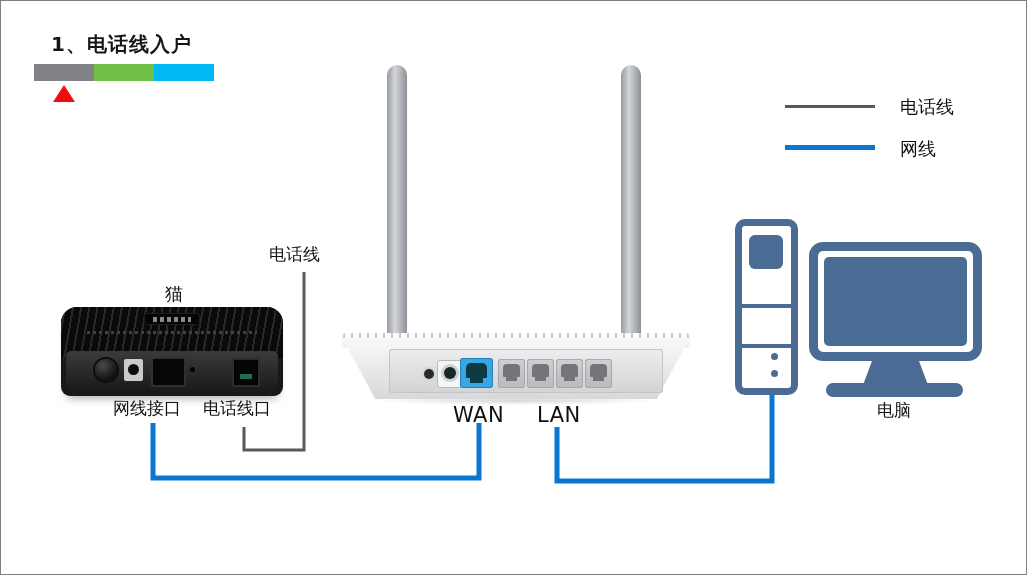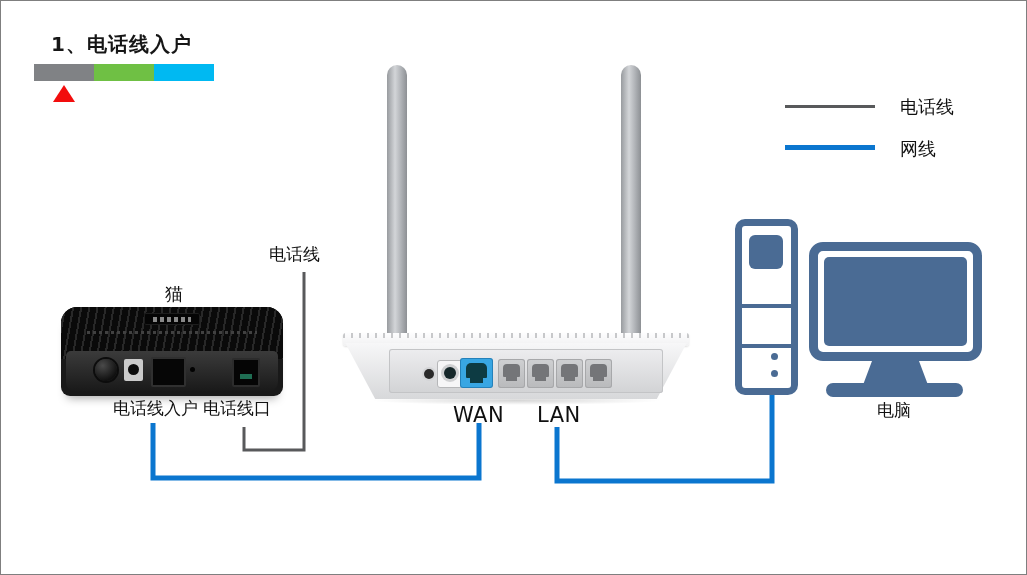--- a/index.html
+++ b/index.html
@@ -145,21 +145,21 @@
       <div class="m-power-jack">
           <i></i>
         </div>
       <div class="m-eth"></div>
       <div class="m-hole"></div>
       <div class="m-phone">
           <i></i>
         </div>
     </div>
   </div>
-  <div class="m-label m-label-net">电话线入户</div>
+  <div class="m-label m-label-net">网线接口</div>
   <div class="m-label m-label-phone">电话线口</div>
 
   <div class="antenna antenna-l"></div>
   <div class="antenna antenna-r"></div>
   <div class="router">
     <div class="r-shadow"></div>
     <div class="r-top"></div>
     <div class="r-body"></div>
     <div class="r-panel"></div>
     <div class="r-reset"></div>

